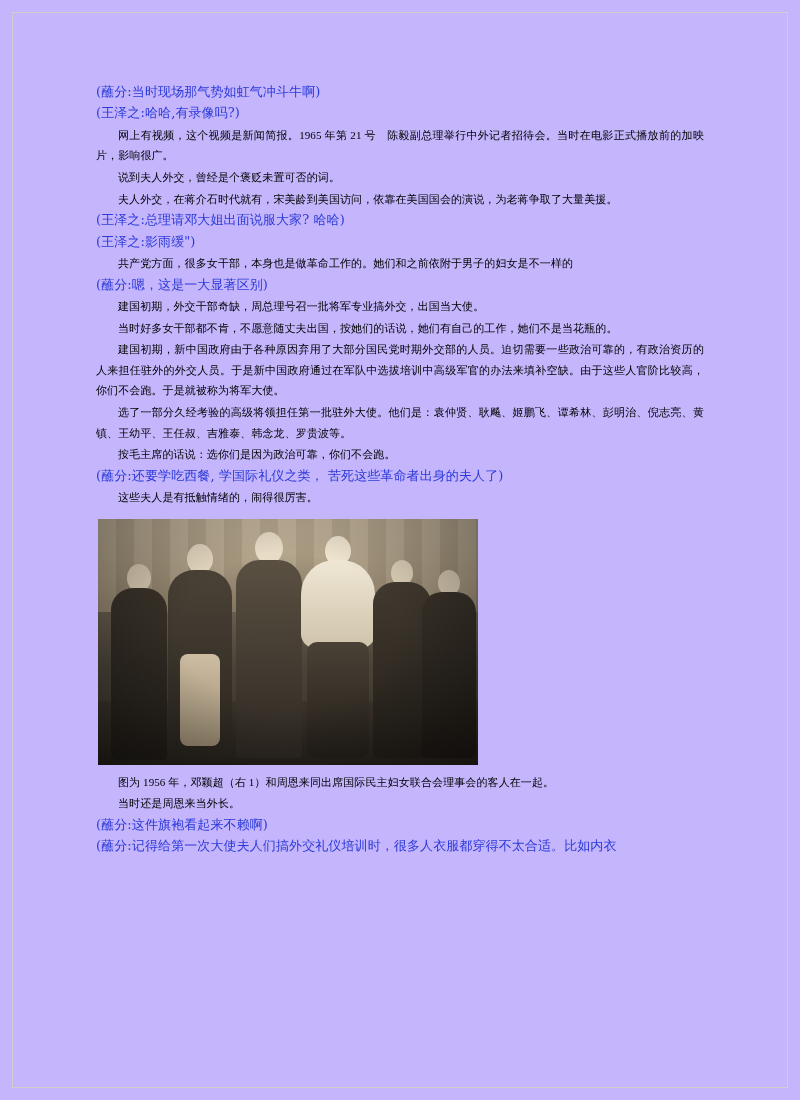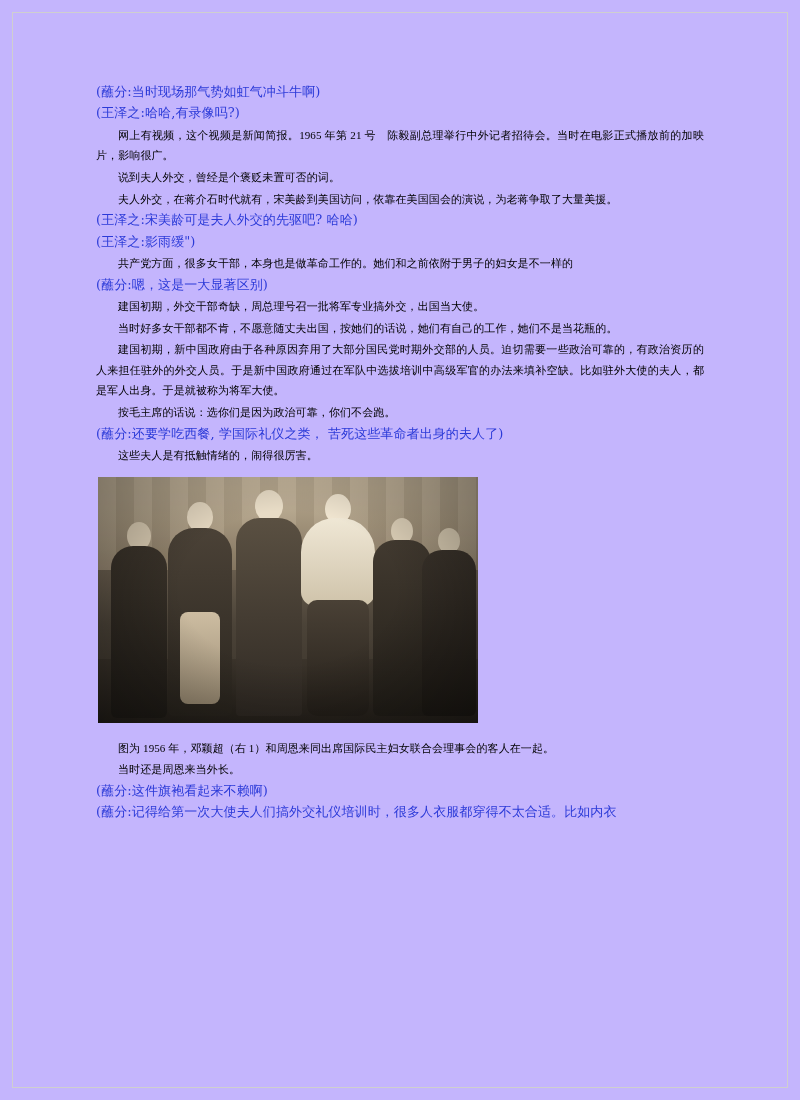--- a/index.html
+++ b/index.html
@@ -96,43 +96,44 @@
     position: absolute;
     left: 50%;
     transform: translateX(-50%);
   }
   .vig {
     position: absolute;
     inset: 0;
     background: radial-gradient(ellipse at 50% 45%, rgba(0,0,0,0) 40%, rgba(0,0,0,0.42) 100%);
   }
   .caption {
-    margin-top: 15px;
+    margin-top: 7px;
   }
 </style>
 </head>
 <body>
 
 <div class="page">
   <div class="page-border"></div>
 
   <div class="content">
 
     <p class="comment">(蘸分:当时现场那气势如虹气冲斗牛啊)</p>
     <p class="comment">(王泽之:哈哈,有录像吗?)</p>
     <p class="indent">网上有视频，这个视频是新闻简报。1965 年第 21 号　陈毅副总理举行中外记者招待会。当时在电影正式播放前的加映片，影响很广。</p>
     <p class="indent">说到夫人外交，曾经是个褒贬未置可否的词。</p>
     <p class="indent">夫人外交，在蒋介石时代就有，宋美龄到美国访问，依靠在美国国会的演说，为老蒋争取了大量美援。</p>
-    <p class="comment">(王泽之:宋美龄可是夫人外交的先驱吧? 哈哈)</p>
+    <p class="comment">(王泽之:总理请邓大姐出面说服大家? 哈哈)</p>
     <p class="comment">(王泽之:影雨缓")</p>
     <p class="indent">共产党方面，很多女干部，本身也是做革命工作的。她们和之前依附于男子的妇女是不一样的</p>
     <p class="comment">(蘸分:嗯，这是一大显著区别)</p>
     <p class="indent">建国初期，外交干部奇缺，周总理号召一批将军专业搞外交，出国当大使。</p>
     <p class="indent">当时好多女干部都不肯，不愿意随丈夫出国，按她们的话说，她们有自己的工作，她们不是当花瓶的。</p>
-    <p class="indent">建国初期，新中国政府由于各种原因弃用了大部分国民党时期外交部的人员。迫切需要一些政治可靠的，有政治资历的人来担任驻外的外交人员。于是新中国政府通过在军队中选拔培训中高级军官的办法来填补空缺。比如驻外大使的夫人，都是军人出身。于是就被称为将军大使。</p>
+    <p class="indent">建国初期，新中国政府由于各种原因弃用了大部分国民党时期外交部的人员。迫切需要一些政治可靠的，有政治资历的人来担任驻外的外交人员。于是新中国政府通过在军队中选拔培训中高级军官的办法来填补空缺。由于这些人官阶比较高，你们不会跑。于是就被称为将军大使。</p>
+    <p class="indent">选了一部分久经考验的高级将领担任第一批驻外大使。他们是：袁仲贤、耿飚、姬鹏飞、谭希林、彭明治、倪志亮、黄镇、王幼平、王任叔、吉雅泰、韩念龙、罗贵波等。</p>
     <p class="indent">按毛主席的话说：选你们是因为政治可靠，你们不会跑。</p>
     <p class="comment">(蘸分:还要学吃西餐, 学国际礼仪之类， 苦死这些革命者出身的夫人了)</p>
     <p class="indent">这些夫人是有抵触情绪的，闹得很厉害。</p>
 
     <div class="figure-block">
       <div class="photo" aria-label="1956年邓颖超与周恩来同出席国际民主妇女联合会理事会的黑白历史照片">
         <div class="ph-bg"></div>
         <div class="ph-wall"></div>
         <div class="ph-floor"></div>
 

